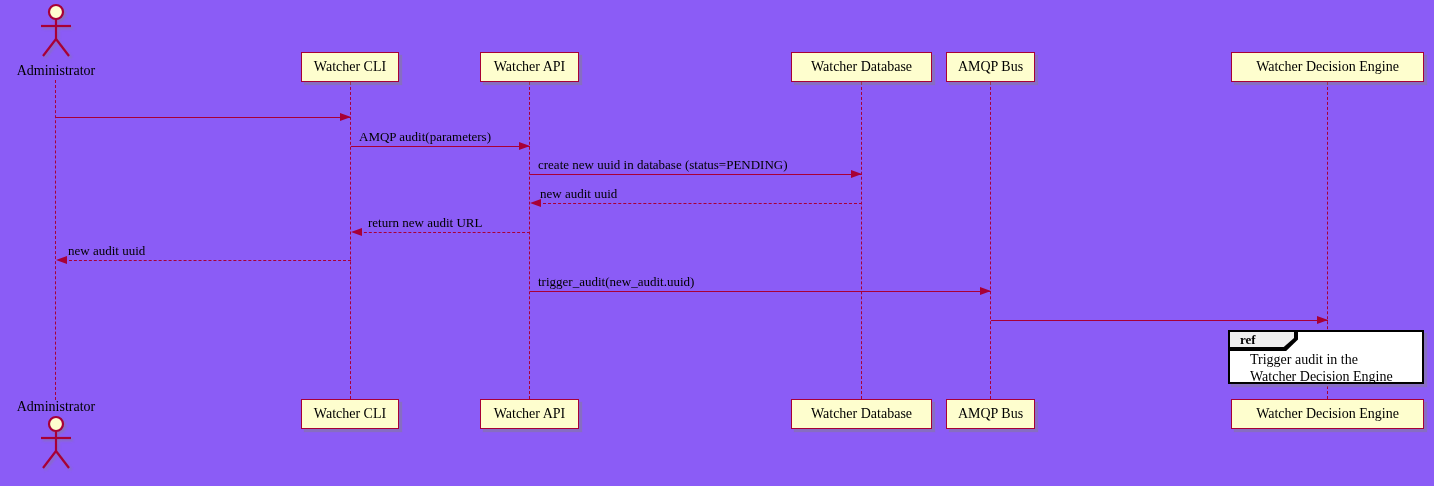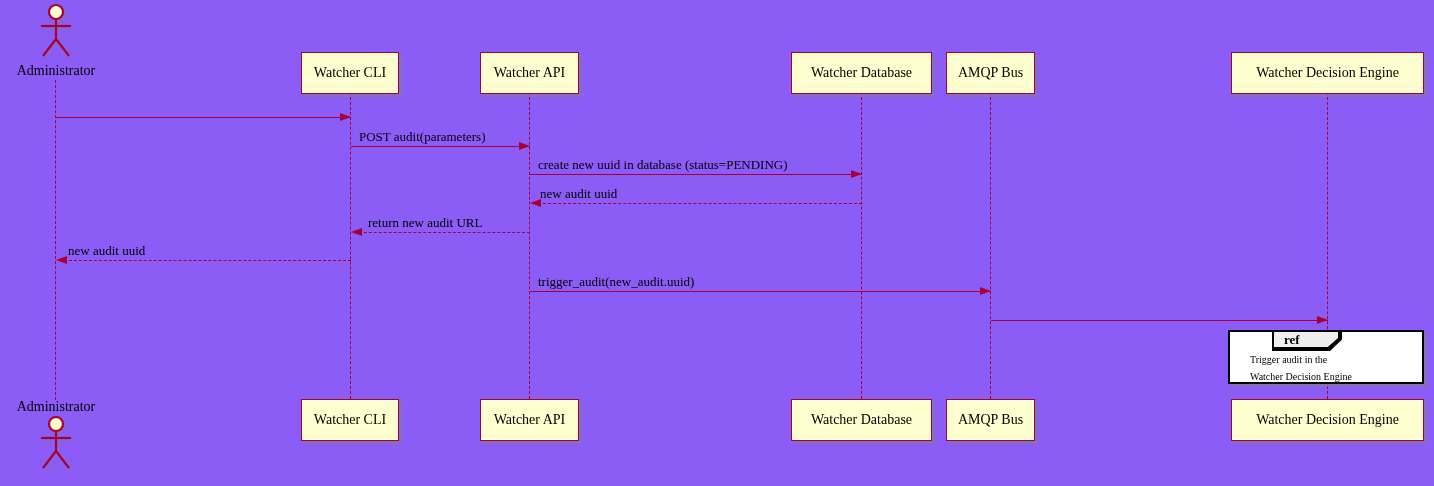--- a/index.html
+++ b/index.html
@@ -2,21 +2,21 @@
 <html style="--line: #A80036; --participant-fill: #FEFECE; --participant-border: #A80036; --text: #000000; --ref-fill: #FFFFFF; --ref-border: #000000; --ref-tag-fill: #EEEEEE;"><head>
 <meta charset="utf-8">
 <style>
   html,body { margin:0; padding:0; background:#ffffff; }
   .canvas {
     position:relative; width:1434px; height:486px; background:#8b5cf6;
     font-family:Liberation Serif, serif; color:var(--text); overflow:hidden;
   }
   .lifeline { position:absolute; width:0; border-left:1px dashed var(--line); z-index:1; }
   .pbox {
-    position:absolute; height:42px; box-sizing:border-box;
+    position:absolute; height:30px; box-sizing:border-box;
     background:var(--participant-fill); border:1.6px solid var(--participant-border);
     box-shadow:3px 3px 1px rgba(130,130,130,0.45);
     display:flex; align-items:center; justify-content:center;
     font-size:14px; white-space:nowrap; z-index:3;
   }
   .actor-label { position:absolute; text-align:center; font-size:14px; z-index:3; white-space:nowrap; }
   .actor { position:absolute; z-index:3; filter:drop-shadow(2.5px 2.5px 1px rgba(130,130,130,0.45)); }
   .actor line, .actor circle { stroke:var(--line); stroke-width:2.2; }
   .actor circle { fill:var(--participant-fill); }
   .actor line { fill:none; }
@@ -30,30 +30,29 @@
   .arrowhead.left  { border-right:11px solid var(--line); }
   .ref-box {
     position:absolute; left:1228px; top:330px; width:196px; height:54px; box-sizing:border-box;
     background:var(--ref-fill); border:2px solid var(--ref-border);
     box-shadow:3px 3px 1px rgba(130,130,130,0.45); z-index:4;
   }
   .ref-tag {
     position:absolute; left:-2px; top:-2px; width:70px; height:21px;
     background:var(--ref-border);
     clip-path:polygon(0 0, 100% 0, 100% 45%, 83% 100%, 0 100%);
-    margin-left:44px;
   }
   .ref-tag-inner {
     position:absolute; left:2px; top:2px; width:64px; height:15px; box-sizing:border-box;
     background:var(--ref-tag-fill);
     clip-path:polygon(0 0, 100% 0, 100% 40%, 84% 100%, 0 100%);
     display:flex; align-items:center; padding-left:10px;
     font-weight:bold; font-size:13px;
   }
-  .ref-text { position:absolute; left:20px; top:19px; font-size:10px; line-height:17px; }
+  .ref-text { position:absolute; left:20px; top:19px; font-size:14px; line-height:17px; }
 </style>
 </head>
 <body>
 
 <div class="canvas">
 
   <div class="lifeline" style="left:55px;top:80px;height:320px"></div>
   <div class="lifeline" style="left:350px;top:82px;height:317px"></div>
   <div class="lifeline" style="left:529px;top:82px;height:317px"></div>
   <div class="lifeline" style="left:861px;top:82px;height:317px"></div>
@@ -71,21 +70,21 @@
 
   <div class="pbox" style="left:301px;top:52px;width:98px">Watcher CLI</div>
   <div class="pbox" style="left:480px;top:52px;width:99px">Watcher API</div>
   <div class="pbox" style="left:791px;top:52px;width:141px">Watcher Database</div>
   <div class="pbox" style="left:946px;top:52px;width:89px">AMQP Bus</div>
   <div class="pbox" style="left:1231px;top:52px;width:193px">Watcher Decision Engine</div>
 
   <div class="msg-line solid" style="left:56px;top:117px;width:295px"></div>
   <div class="arrowhead right" style="left:340px;top:113px"></div>
 
-  <div class="msg-label" style="left:359px;top:129px">POST audit(parameters)</div>
+  <div class="msg-label" style="left:359px;top:129px">AMQP audit(parameters)</div>
   <div class="msg-line solid" style="left:351px;top:146px;width:179px"></div>
   <div class="arrowhead right" style="left:519px;top:142px"></div>
 
   <div class="msg-label" style="left:538px;top:157px">create new uuid in database (status=PENDING)</div>
   <div class="msg-line solid" style="left:530px;top:174px;width:332px"></div>
   <div class="arrowhead right" style="left:851px;top:170px"></div>
 
   <div class="msg-label" style="left:540px;top:186px">new audit uuid</div>
   <div class="msg-line dashed" style="left:533px;top:203px;width:329px"></div>
   <div class="arrowhead left" style="left:530px;top:199px"></div>

